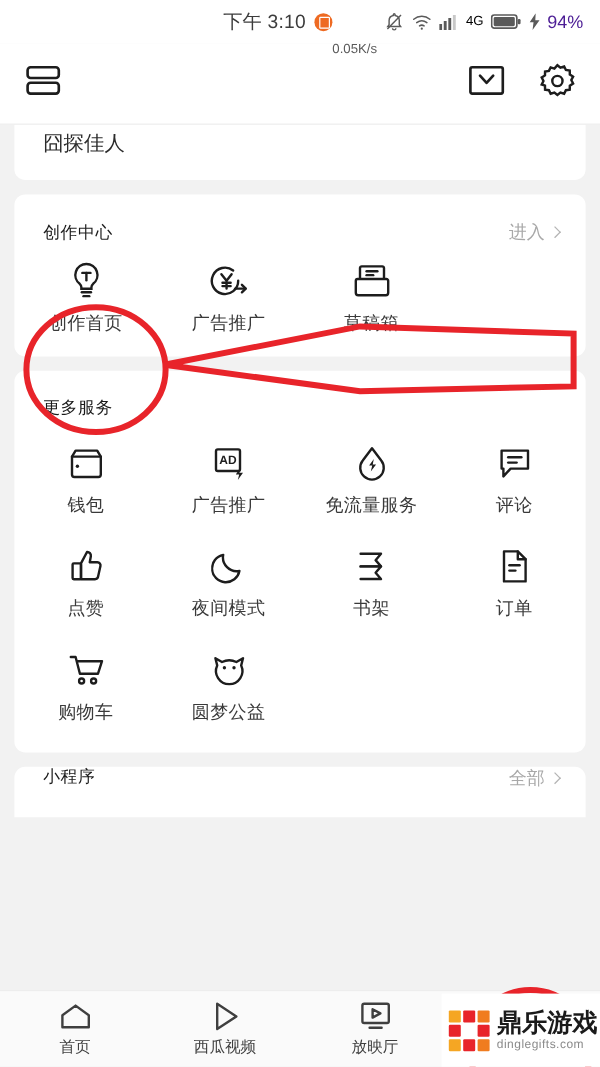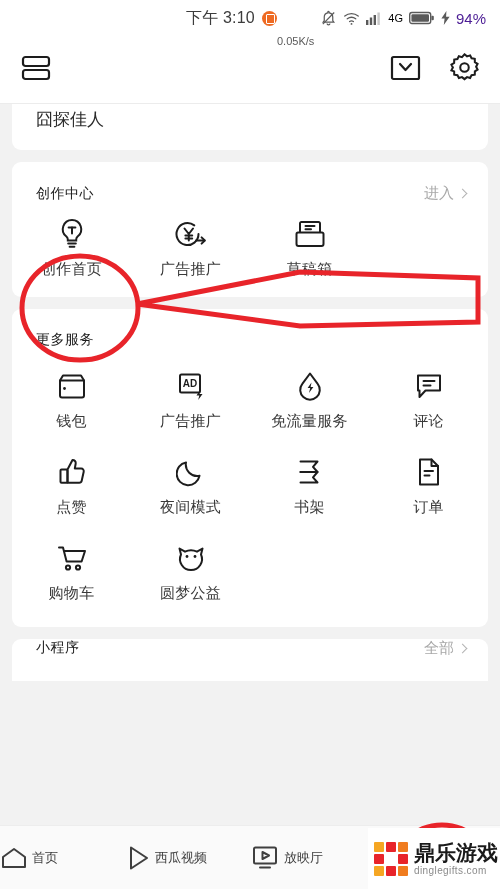--- a/index.html
+++ b/index.html
@@ -118,21 +118,21 @@
     position: absolute;
     left: 0; right: 0; bottom: 0;
     height: 64px;
     background: #fafafa;
     display: grid;
     grid-template-columns: repeat(4, 1fr);
     align-items: center;
     border-top: 1px solid #ededed;
   }
   .nav-item {
-    display: flex; flex-direction: row; align-items: center; gap: 4px;
+    display: flex; flex-direction: column; align-items: center; gap: 4px;
   }
   .nav-label { font-size: 13px; color: #3f3f3f; }
   .nav-icon { height: 26px; display:flex; align-items:center; justify-content:center; }
 
   
   .annot {
     position: absolute;
     left: 0; top: 0; width: 500px; height: 889px;
     pointer-events: none;
   }

